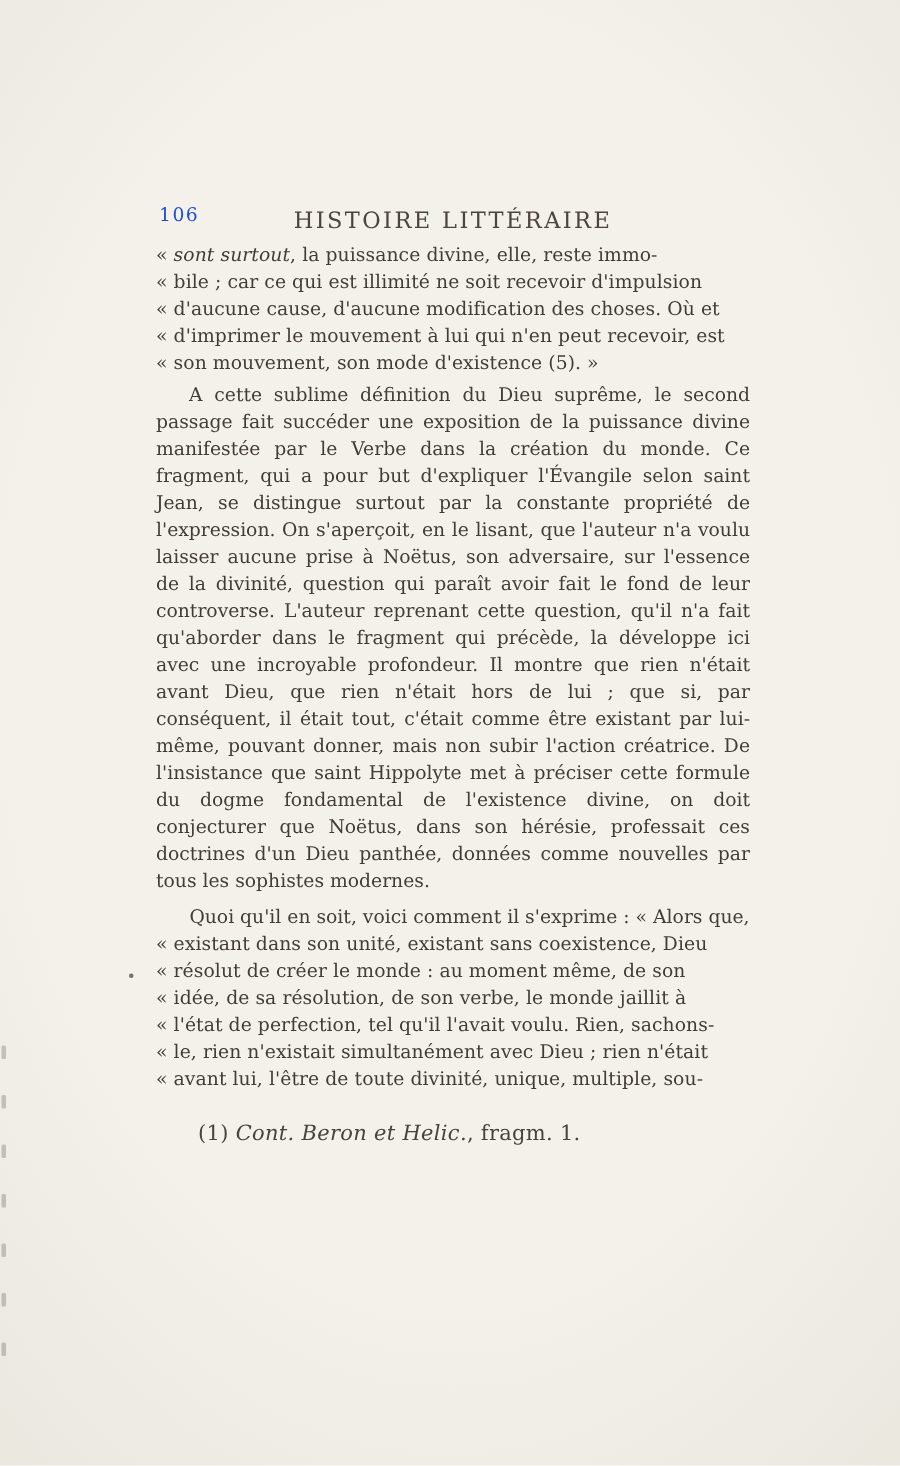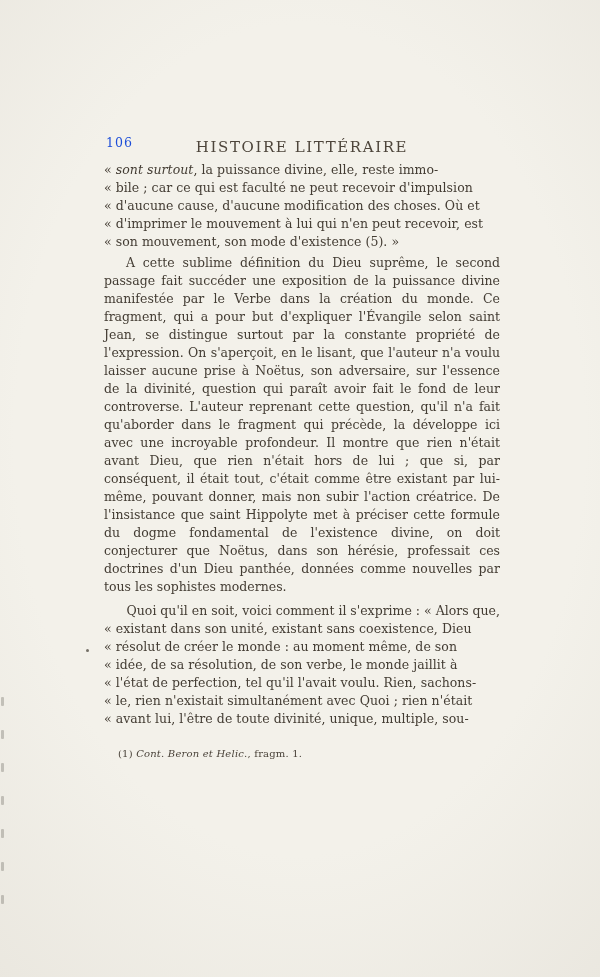--- a/index.html
+++ b/index.html
@@ -69,29 +69,29 @@
   .para {
     margin: 0;
     font-size: 12.5px;
     line-height: 18px;
     text-align: justify;
     text-indent: 22px;
   }
   .para.first { margin-top: 3px; }
   .para.intro {
     margin-top: 6px;
-    text-align: right;
+    text-align: center;
     white-space: nowrap;
   }
   em { font-style: italic; }
 
   .footnote {
     margin-top: 20px;
-    margin-left: 14px;
-    font-size: 10px;
+    margin-left: 28px;
+    font-size: 14px;
     color: #4a433a;
     letter-spacing: 0.2px;
   }
 </style>
 </head>
 <body>
 
 <div class="page">
 
   <div>
@@ -107,35 +107,35 @@
 
   <div class="text-col">
 
     <div class="header">
       <span class="page-number">106</span>
       <span class="running-title">HISTOIRE LITTÉRAIRE</span>
     </div>
 
     <div>
       <div class="qline"><span>« </span><em>sont surtout</em><span>, la puissance divine, elle,  reste immo-</span></div>
-      <div class="qline">« bile ; car ce qui est faculté ne peut recevoir d'impulsion</div>
+      <div class="qline">« bile ; car ce qui est illimité ne soit recevoir d'impulsion</div>
       <div class="qline">« d'aucune cause, d'aucune modification des choses. Où et</div>
       <div class="qline">« d'imprimer le mouvement à lui qui n'en peut recevoir, est</div>
       <div class="qline">« son mouvement, son mode d'existence (5). »</div>
     </div>
 
     <p class="para first">A cette sublime définition du Dieu suprême, le second passage fait succéder une exposition de la puissance divine manifestée par le Verbe dans la création du monde. Ce fragment, qui a pour but d'expliquer l'Évangile selon saint Jean, se distingue surtout par la constante propriété de l'expression. On s'aperçoit, en le lisant, que l'auteur n'a voulu laisser aucune prise à Noëtus, son adversaire, sur l'essence de la divinité, question qui paraît avoir fait le fond de leur controverse. L'auteur reprenant cette question, qu'il n'a fait qu'aborder dans le fragment qui précède, la développe ici avec une incroyable profondeur. Il montre que rien n'était avant Dieu, que rien n'était hors de lui ; que si, par conséquent, il était tout, c'était comme être existant par lui-même, pouvant donner, mais non subir l'action créatrice. De l'insistance que saint Hippolyte met à préciser cette formule du dogme fondamental de l'existence divine, on doit conjecturer que Noëtus, dans son hérésie, professait ces doctrines d'un Dieu panthée, données comme nouvelles par tous les sophistes modernes.</p>
 
     <p class="para intro">Quoi qu'il en soit, voici comment il s'exprime : « Alors que,</p>
 
     <div>
       <div class="qline">« existant dans son unité, existant sans  coexistence, Dieu</div>
       <div class="qline">« résolut de créer le monde : au moment même, de son</div>
       <div class="qline">« idée, de sa résolution, de son verbe, le monde jaillit à</div>
       <div class="qline">« l'état de perfection, tel qu'il l'avait voulu. Rien, sachons-</div>
-      <div class="qline">« le, rien n'existait simultanément avec Quoi ; rien n'était</div>
+      <div class="qline">« le, rien n'existait simultanément avec Dieu ; rien n'était</div>
       <div class="qline">« avant lui, l'être de toute divinité, unique,  multiple, sou-</div>
     </div>
 
     <div class="footnote"><span>(1) </span><em>Cont. Beron et Helic.</em><span>, fragm. 1.</span></div>
 
   </div>
 </div>
 
 </body></html>

